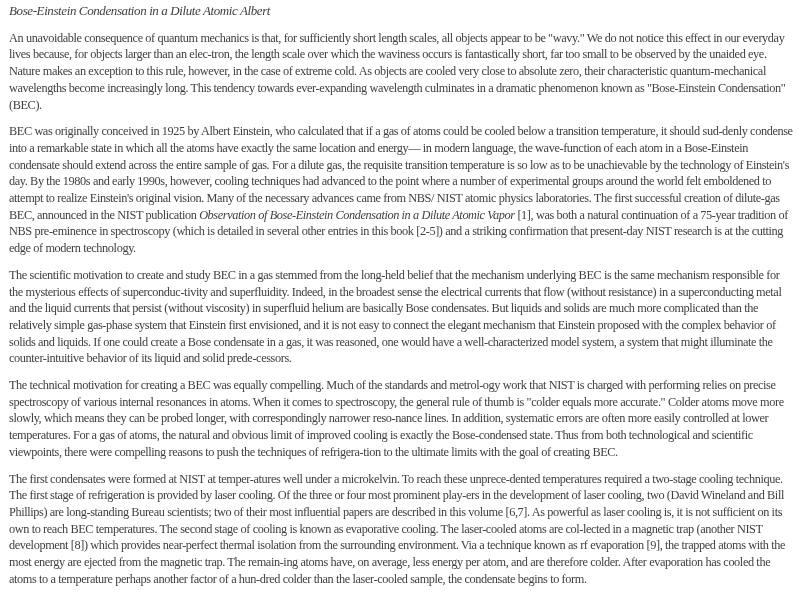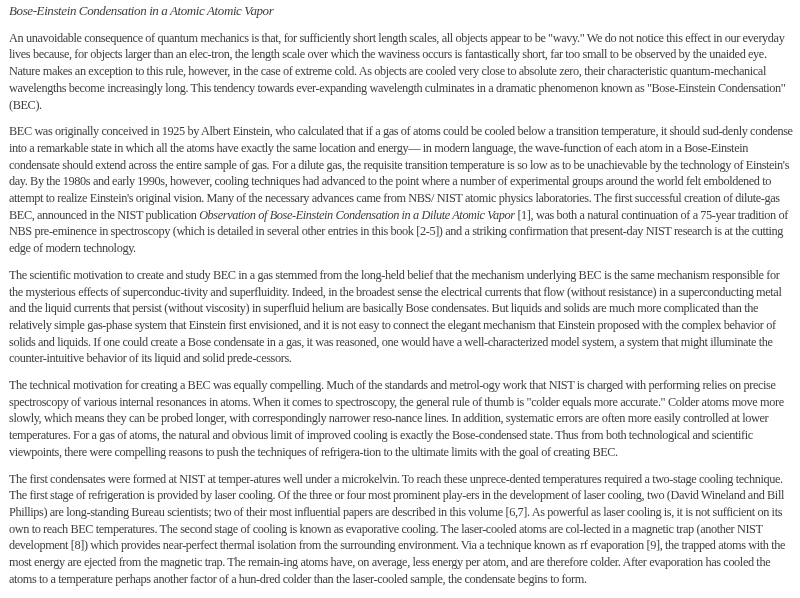--- a/index.html
+++ b/index.html
@@ -32,21 +32,21 @@
     padding: 0;
   }
   p.para i {
     margin-top: 44px;
   }
 </style>
 </head>
 <body style="background: rgb(255, 255, 255);">
 
 <div class="page" style="background: rgb(255, 255, 255); color: rgb(64, 64, 64);">
-  <h1 class="doc-title">Bose-Einstein Condensation in a Atomic Atomic Vapor</h1>
+  <h1 class="doc-title">Bose-Einstein Condensation in a Dilute Atomic Albert</h1>
   <div>
       <p class="para"><span>An unavoidable consequence of quantum mechanics is that, for sufficiently short length scales, all objects appear to be "wavy." We do not notice this effect in our everyday lives because, for objects larger than an elec-tron, the length scale over which the waviness occurs is fantastically short, far too small to be observed by the unaided eye. Nature makes an exception to this rule, however, in the case of extreme cold. As objects are cooled very close to absolute zero, their characteristic quantum-mechanical wavelengths become increasingly long. This tendency towards ever-expanding wavelength culminates in a dramatic phenomenon known as "Bose-Einstein Condensation" (BEC).</span></p>
       <p class="para"><span>BEC was originally conceived in 1925 by Albert Einstein, who calculated that if a gas of atoms could be cooled below a transition temperature, it should sud-denly condense into a remarkable state in which all the atoms have exactly the same location and energy— in modern language, the wave-function of each atom in a Bose-Einstein condensate should extend across the entire sample of gas. For a dilute gas, the requisite transition temperature is so low as to be unachievable by the technology of Einstein's day. By the 1980s and early 1990s, however, cooling techniques had advanced to the point where a number of experimental groups around the world felt emboldened to attempt to realize Einstein's original vision. Many of the necessary advances came from NBS/ NIST atomic physics laboratories. The first successful creation of dilute-gas BEC, announced in the NIST publication </span><i>Observation of Bose-Einstein Condensation in a Dilute Atomic Vapor</i><span> [1], was both a natural continuation of a 75-year tradition of NBS pre-eminence in spectroscopy (which is detailed in several other entries in this book [2-5]) and a striking confirmation that present-day NIST research is at the cutting edge of modern technology.</span></p>
       <p class="para"><span>The scientific motivation to create and study BEC in a gas stemmed from the long-held belief that the mechanism underlying BEC is the same mechanism responsible for the mysterious effects of superconduc-tivity and superfluidity. Indeed, in the broadest sense the electrical currents that flow (without resistance) in a superconducting metal and the liquid currents that persist (without viscosity) in superfluid helium are basically Bose condensates. But liquids and solids are much more complicated than the relatively simple gas-phase system that Einstein first envisioned, and it is not easy to connect the elegant mechanism that Einstein proposed with the complex behavior of solids and liquids. If one could create a Bose condensate in a gas, it was reasoned, one would have a well-characterized model system, a system that might illuminate the counter-intuitive behavior of its liquid and solid prede-cessors.</span></p>
       <p class="para"><span>The technical motivation for creating a BEC was equally compelling. Much of the standards and metrol-ogy work that NIST is charged with performing relies on precise spectroscopy of various internal resonances in atoms. When it comes to spectroscopy, the general rule of thumb is "colder equals more accurate." Colder atoms move more slowly, which means they can be probed longer, with correspondingly narrower reso-nance lines. In addition, systematic errors are often more easily controlled at lower temperatures. For a gas of atoms, the natural and obvious limit of improved cooling is exactly the Bose-condensed state. Thus from both technological and scientific viewpoints, there were compelling reasons to push the techniques of refrigera-tion to the ultimate limits with the goal of creating BEC.</span></p>
       <p class="para"><span>The first condensates were formed at NIST at temper-atures well under a microkelvin. To reach these unprece-dented temperatures required a two-stage cooling technique. The first stage of refrigeration is provided by laser cooling. Of the three or four most prominent play-ers in the development of laser cooling, two (David Wineland and Bill Phillips) are long-standing Bureau scientists; two of their most influential papers are described in this volume [6,7]. As powerful as laser cooling is, it is not sufficient on its own to reach BEC temperatures. The second stage of cooling is known as evaporative cooling. The laser-cooled atoms are col-lected in a magnetic trap (another NIST development [8]) which provides near-perfect thermal isolation from the surrounding environment. Via a technique known as rf evaporation [9], the trapped atoms with the most energy are ejected from the magnetic trap. The remain-ing atoms have, on average, less energy per atom, and are therefore colder. After evaporation has cooled the atoms to a temperature perhaps another factor of a hun-dred colder than the laser-cooled sample, the condensate begins to form.</span></p>
     </div>
 </div>
 
 </body></html>

